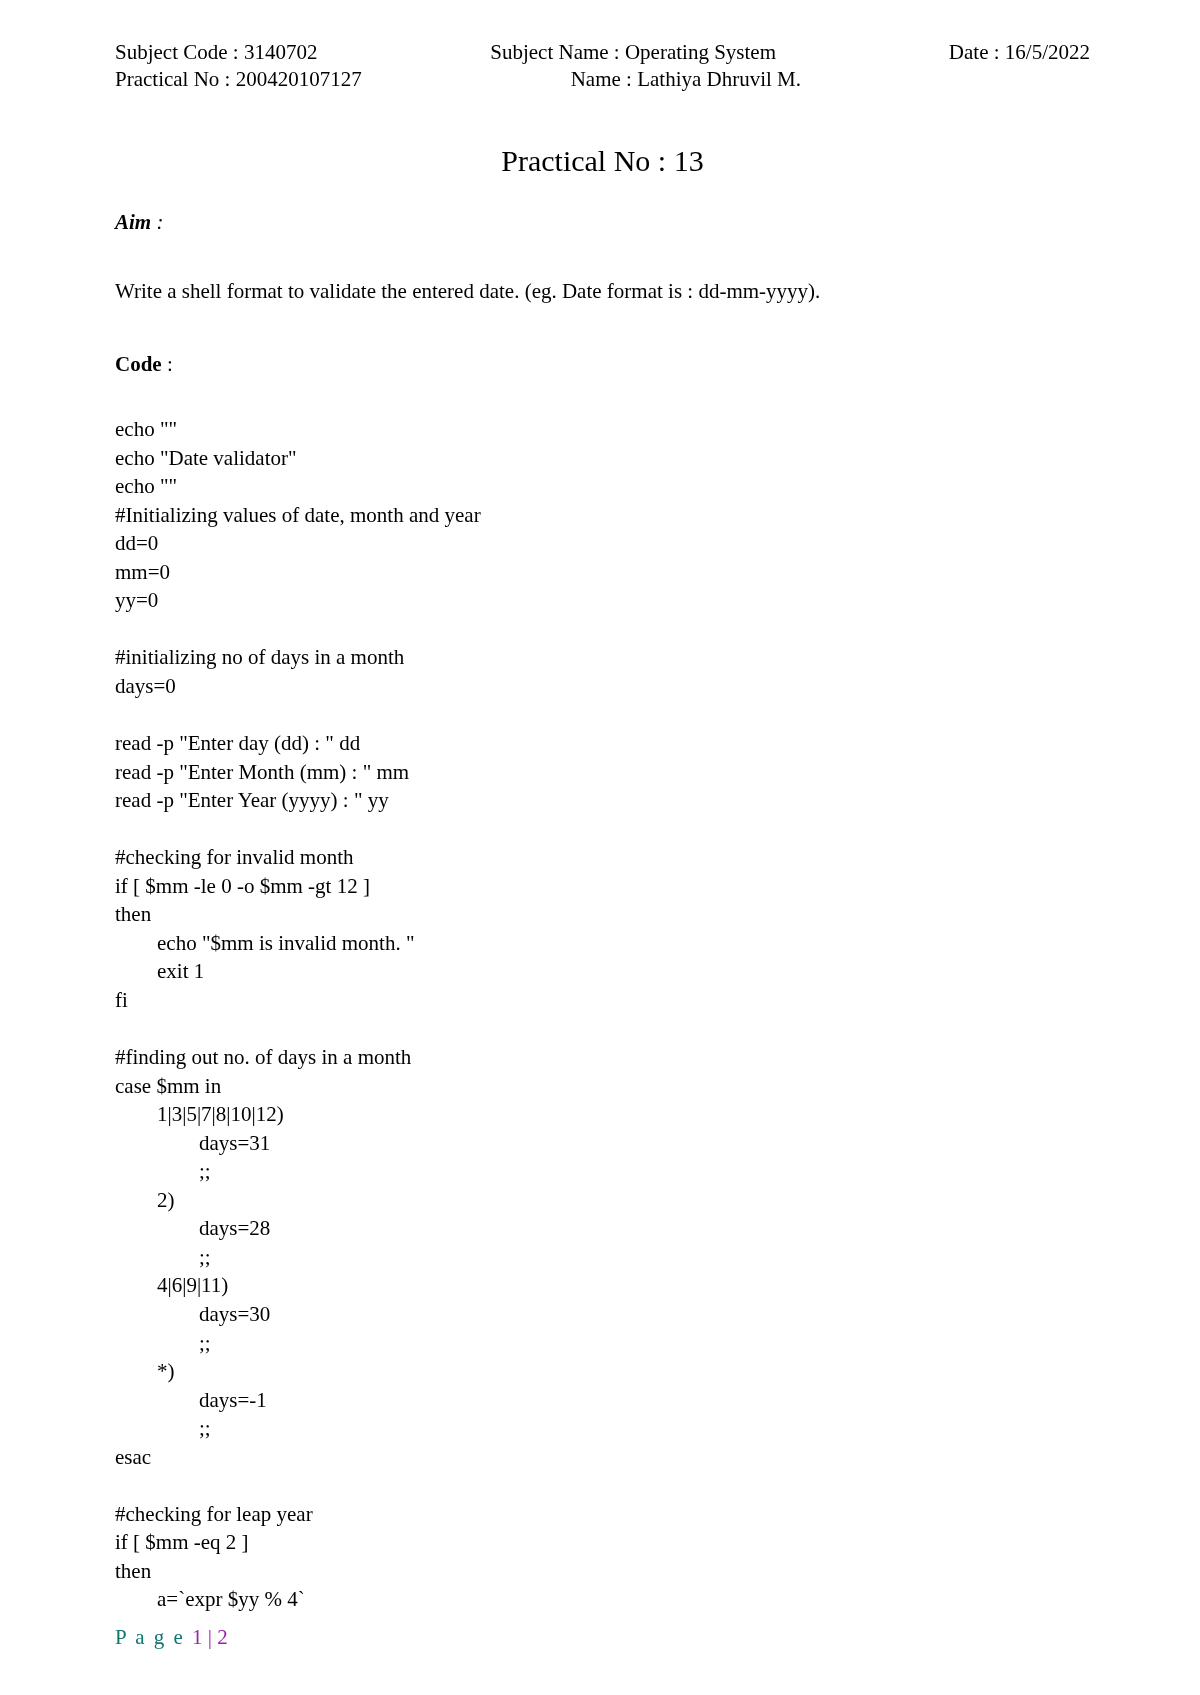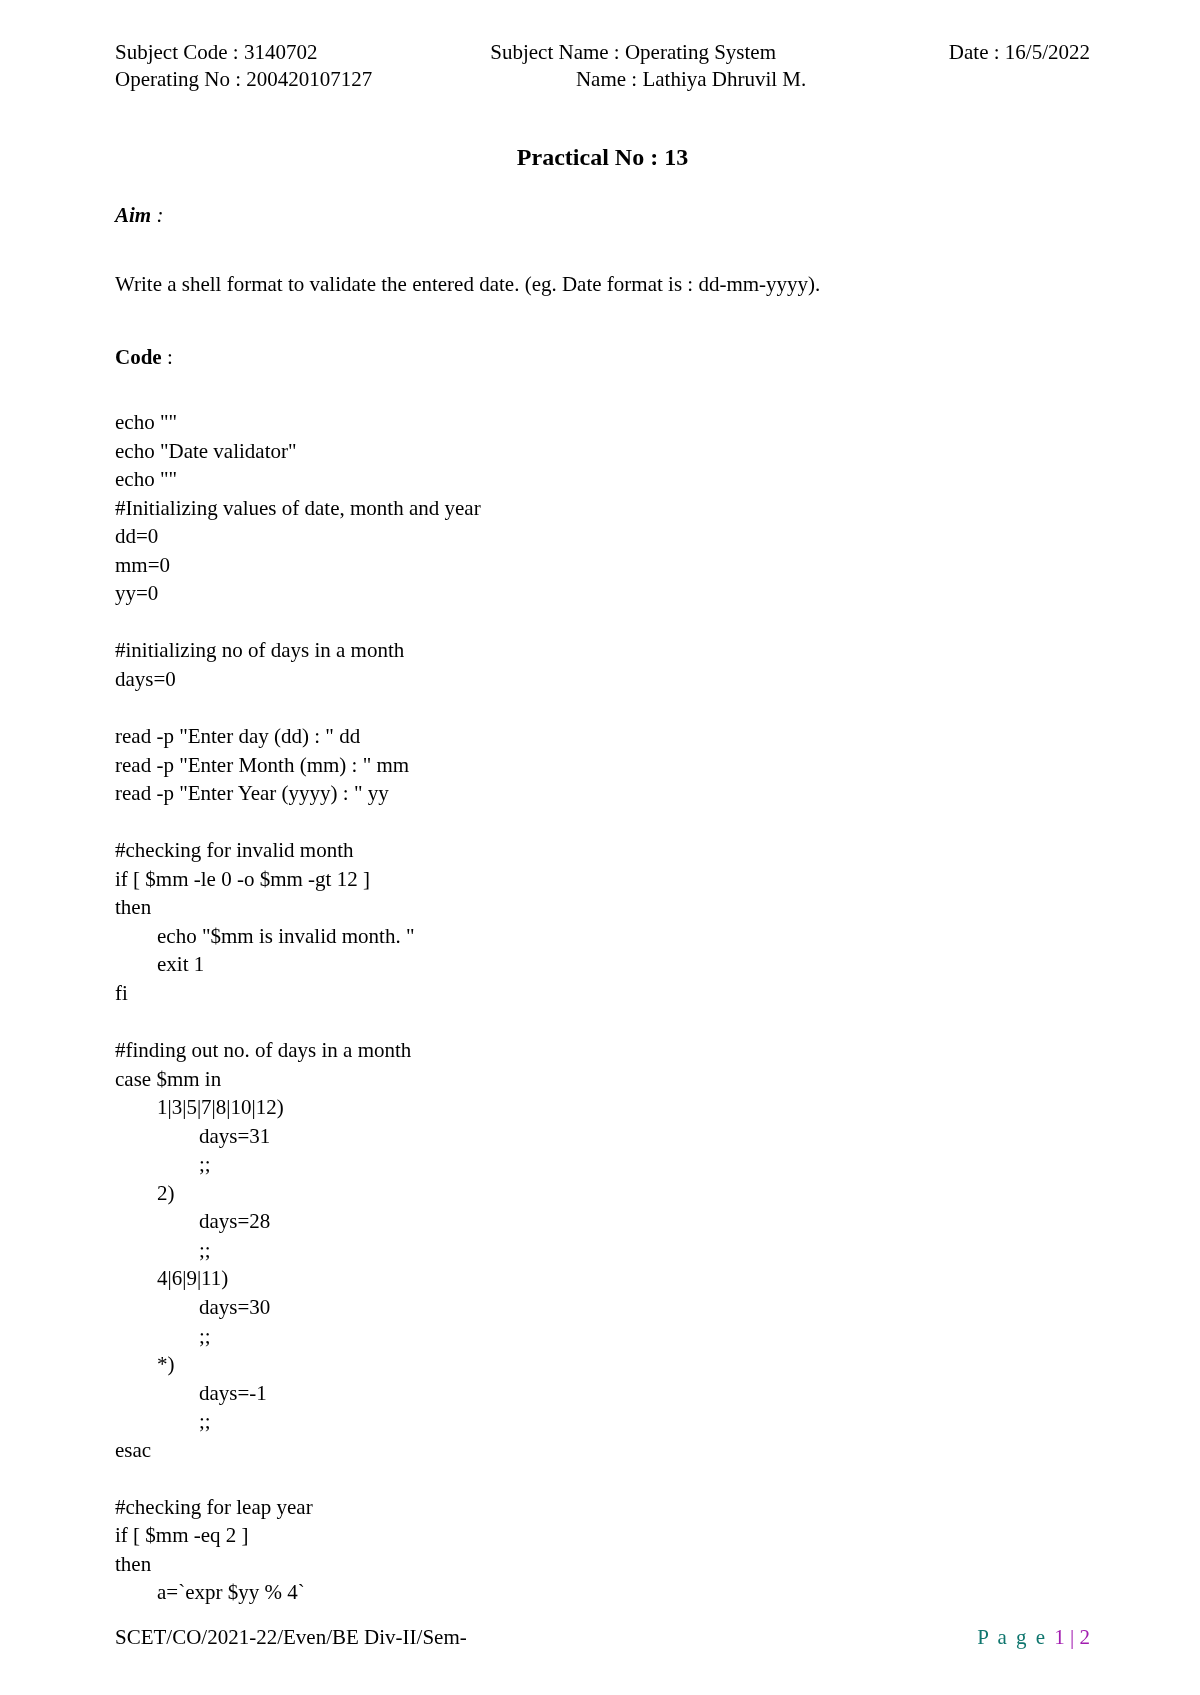--- a/index.html
+++ b/index.html
@@ -16,24 +16,24 @@
     .header-row {
       display: flex;
       justify-content: space-between;
       margin-bottom: 2px;
     }
     .header-left { flex: 0 0 auto; }
     .header-mid { flex: 0 0 auto; }
     .header-right { flex: 0 0 auto; }
     .practical-title {
       text-align: center;
-      font-weight: bold;
+      font-weight: normal;
       margin-top: 52px;
       margin-bottom: 32px;
-      font-size: 24px;
+      font-size: 30px;
     }
     .section-label {
       font-weight: bold;
     }
     .aim-line { margin-bottom: 44px; font-style: italic; }
     .aim-text { margin-bottom: 48px; }
     .code-label { margin-bottom: 38px; }
     .code-block {
       white-space: pre;
       line-height: 1.36;
@@ -66,21 +66,21 @@
   <div class="header-mid">
     <span>Subject Name : </span><span>Operating System</span>
   </div>
   <div class="header-right">
     <span>Date : </span><span>16/5/2022</span>
   </div>
 </div>
 
 <div class="header-row">
   <div class="header-left">
-    <span>Operating No : </span><span>200420107127</span>
+    <span>Practical No : </span><span>200420107127</span>
   </div>
   <div class="header-mid" style="position:relative; left:-40px;">
     <span>Name : </span><span>Lathiya Dhruvil M.</span>
   </div>
   <div class="header-right"></div>
 </div>
 
 <div class="practical-title">Practical No : 13</div>
 
 <div class="aim-line">
@@ -130,17 +130,16 @@
                 days=-1
                 ;;
 esac
 
 #checking for leap year
 if [ $mm -eq 2 ]
 then
         a=`expr $yy % 4`</div>
 
 <div class="footer">
-  <div>SCET/CO/2021-22/Even/BE Div-II/Sem-</div>
   <div>
     <span class="page-label">P a g e </span><span class="page-num">1 | 2</span>
   </div>
 </div>
 
 </body></html>

